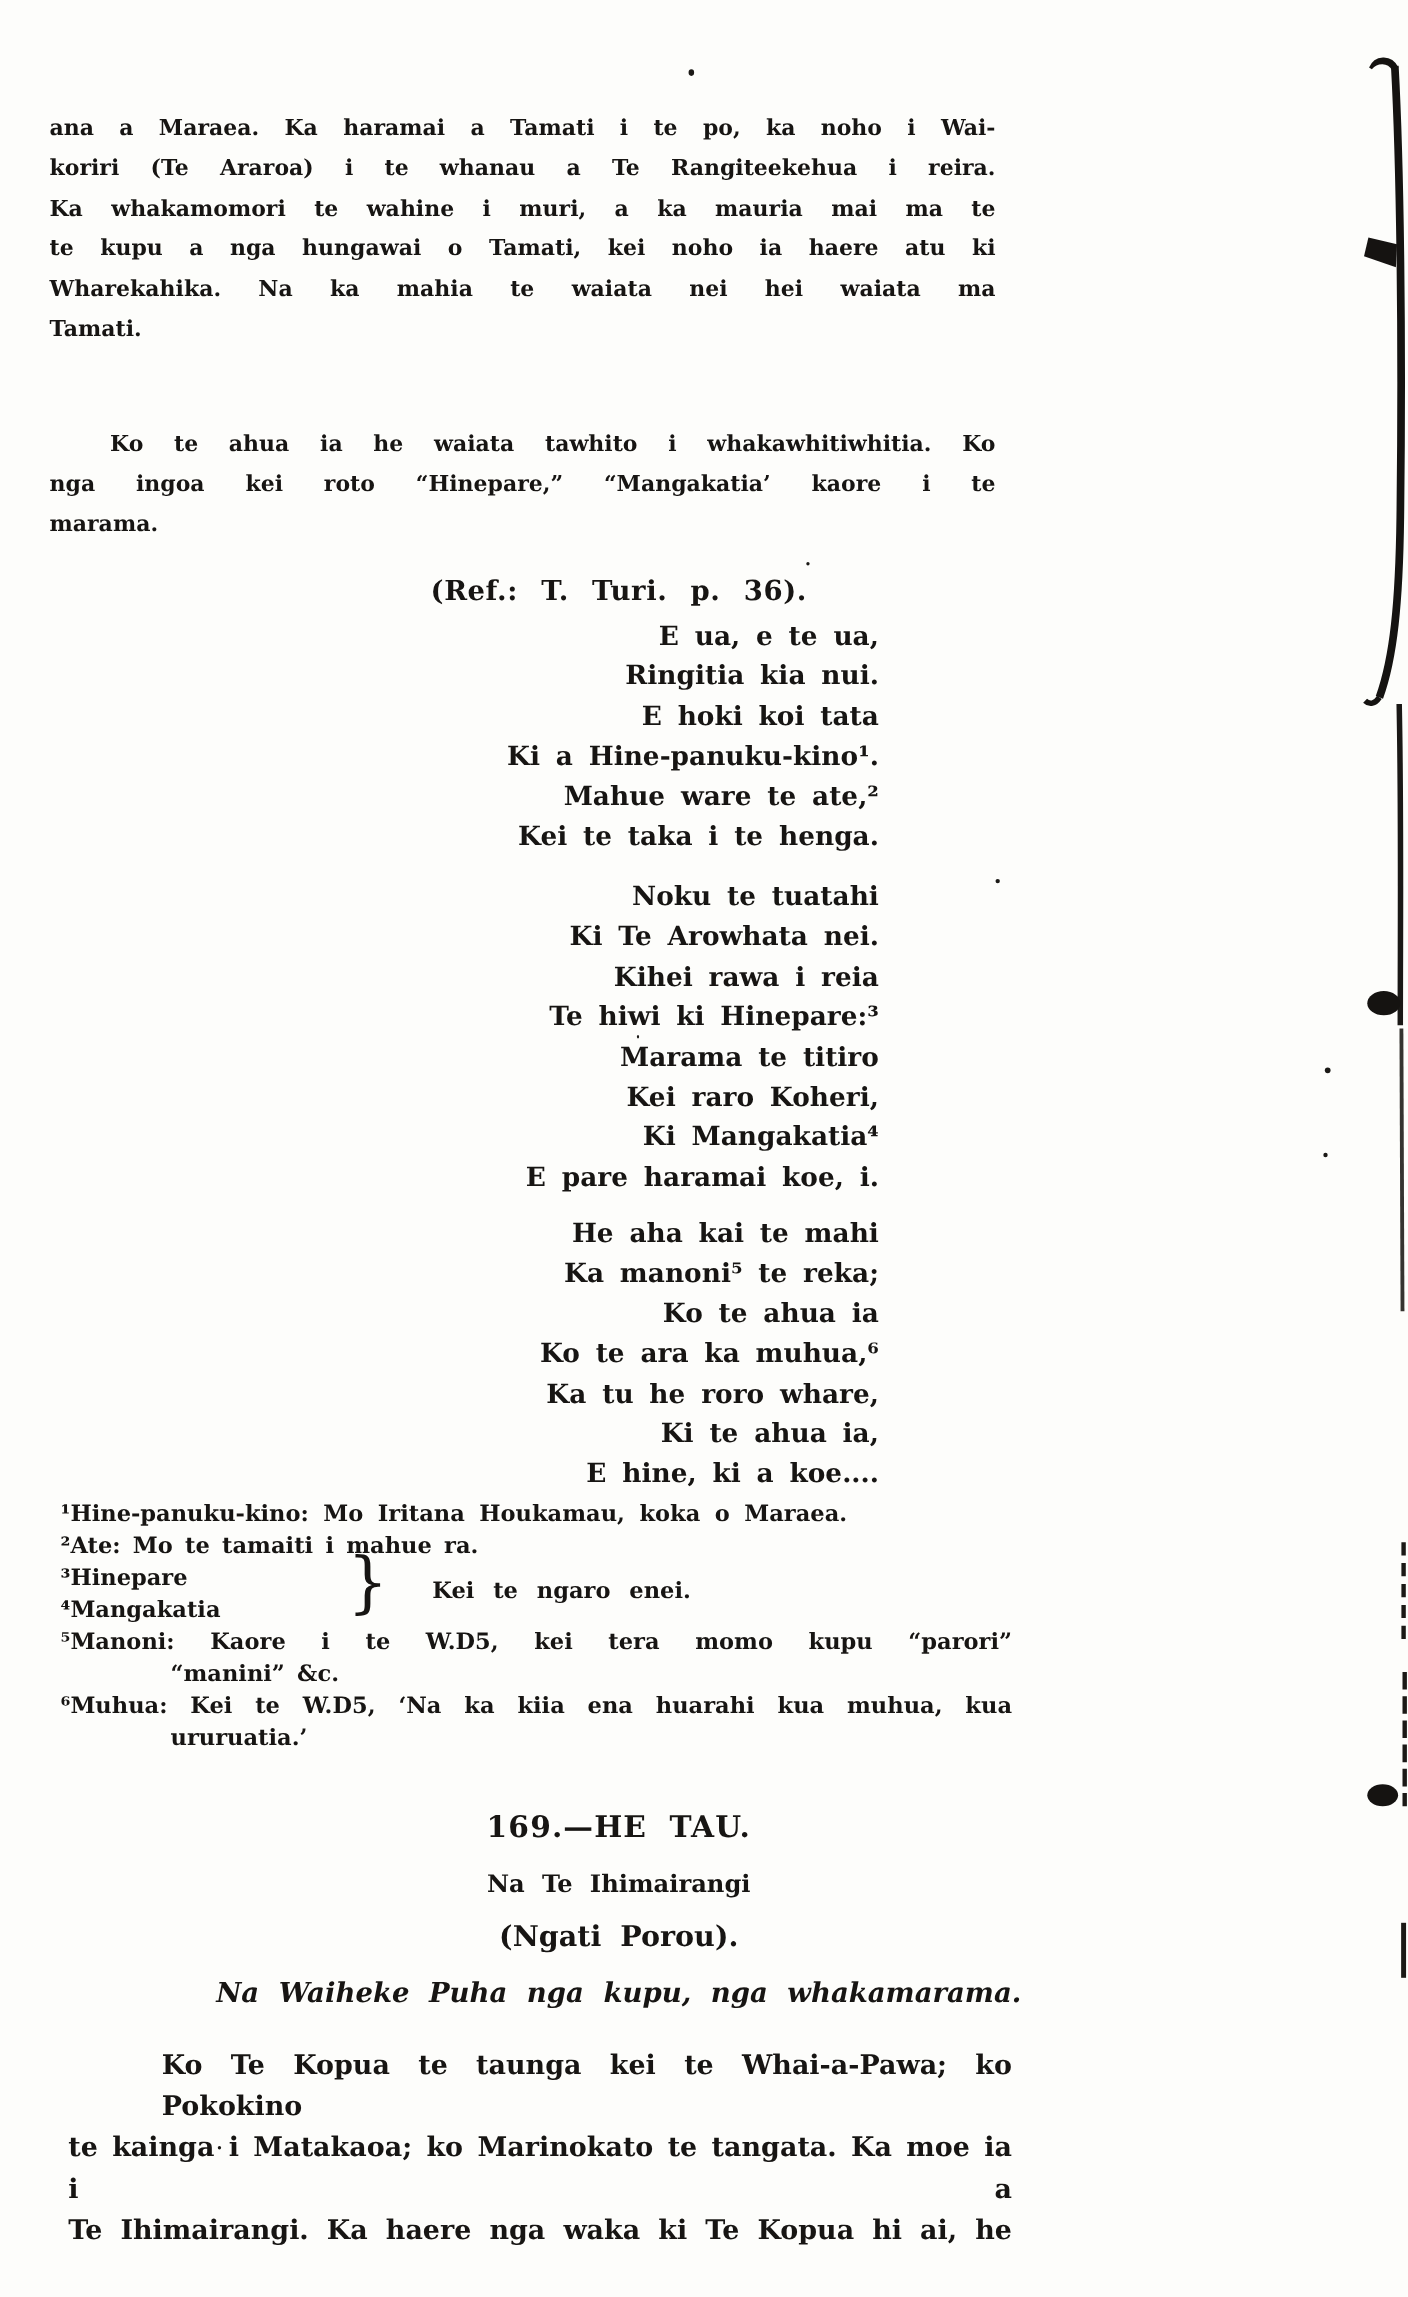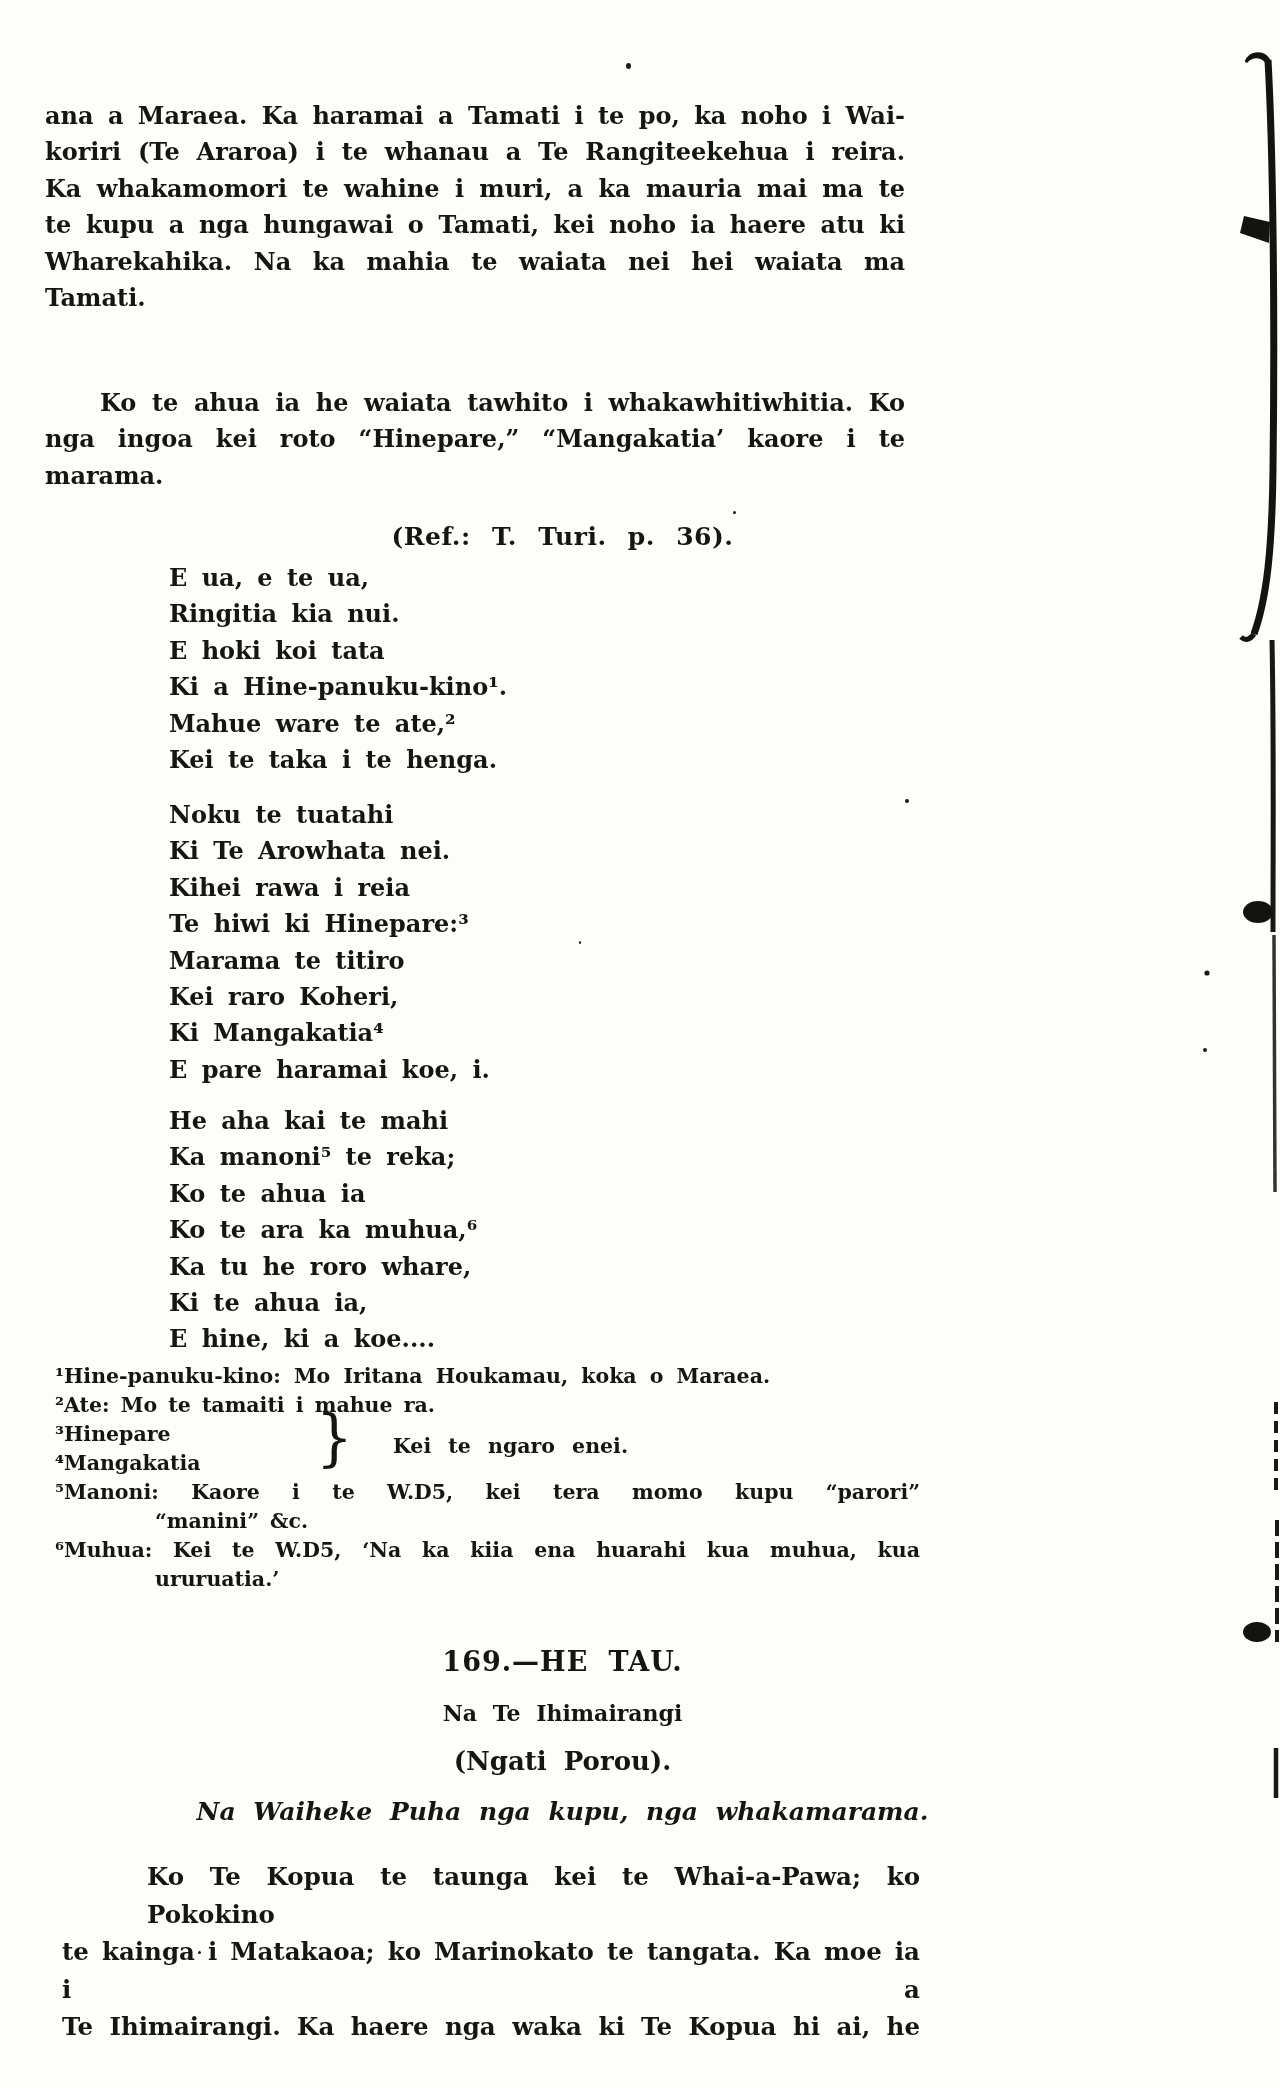--- a/index.html
+++ b/index.html
@@ -8,33 +8,33 @@
     width:1280px; height:2088px;
     margin:0 auto;
     background:#fdfdfb;
     font-family:"DejaVu Serif", serif;
     font-weight:700;
     color:#171513;
     overflow:hidden;
   }
   .blk { position:absolute; left:45px; width:860px; }
   .line {
-    font-size:24px;
+    font-size:20px;
     line-height:36.4px;
     word-spacing:3px;
   }
   .j { text-align:justify; text-align-last:justify; text-justify:inter-word; }
   .ind55  { padding-left:55px; }
   .ind85  { padding-left:85px; }
 
   .centerblock { position:absolute; left:45px; width:1035px; text-align:center; }
 
   .refline { font-size:25px; line-height:32px; word-spacing:12px; letter-spacing:.5px; }
 
-  .stanza { position:absolute; left:169px; width:620px; }
+  .stanza { position:absolute; left:179px; width:620px;text-align:right; }
   .vline { font-size:24px; line-height:36.4px; word-spacing:6px; white-space:nowrap; }
 
   .fnblk { position:absolute; left:55px; width:865px; }
   .fline { font-size:20.5px; line-height:29px; word-spacing:4px; }
   .fw { word-spacing:6px; }
   .find { padding-left:100px; }
 
   .brace {
     position:absolute; left:316px; top:1408px;
     font-size:58px; line-height:60px; font-weight:400;

